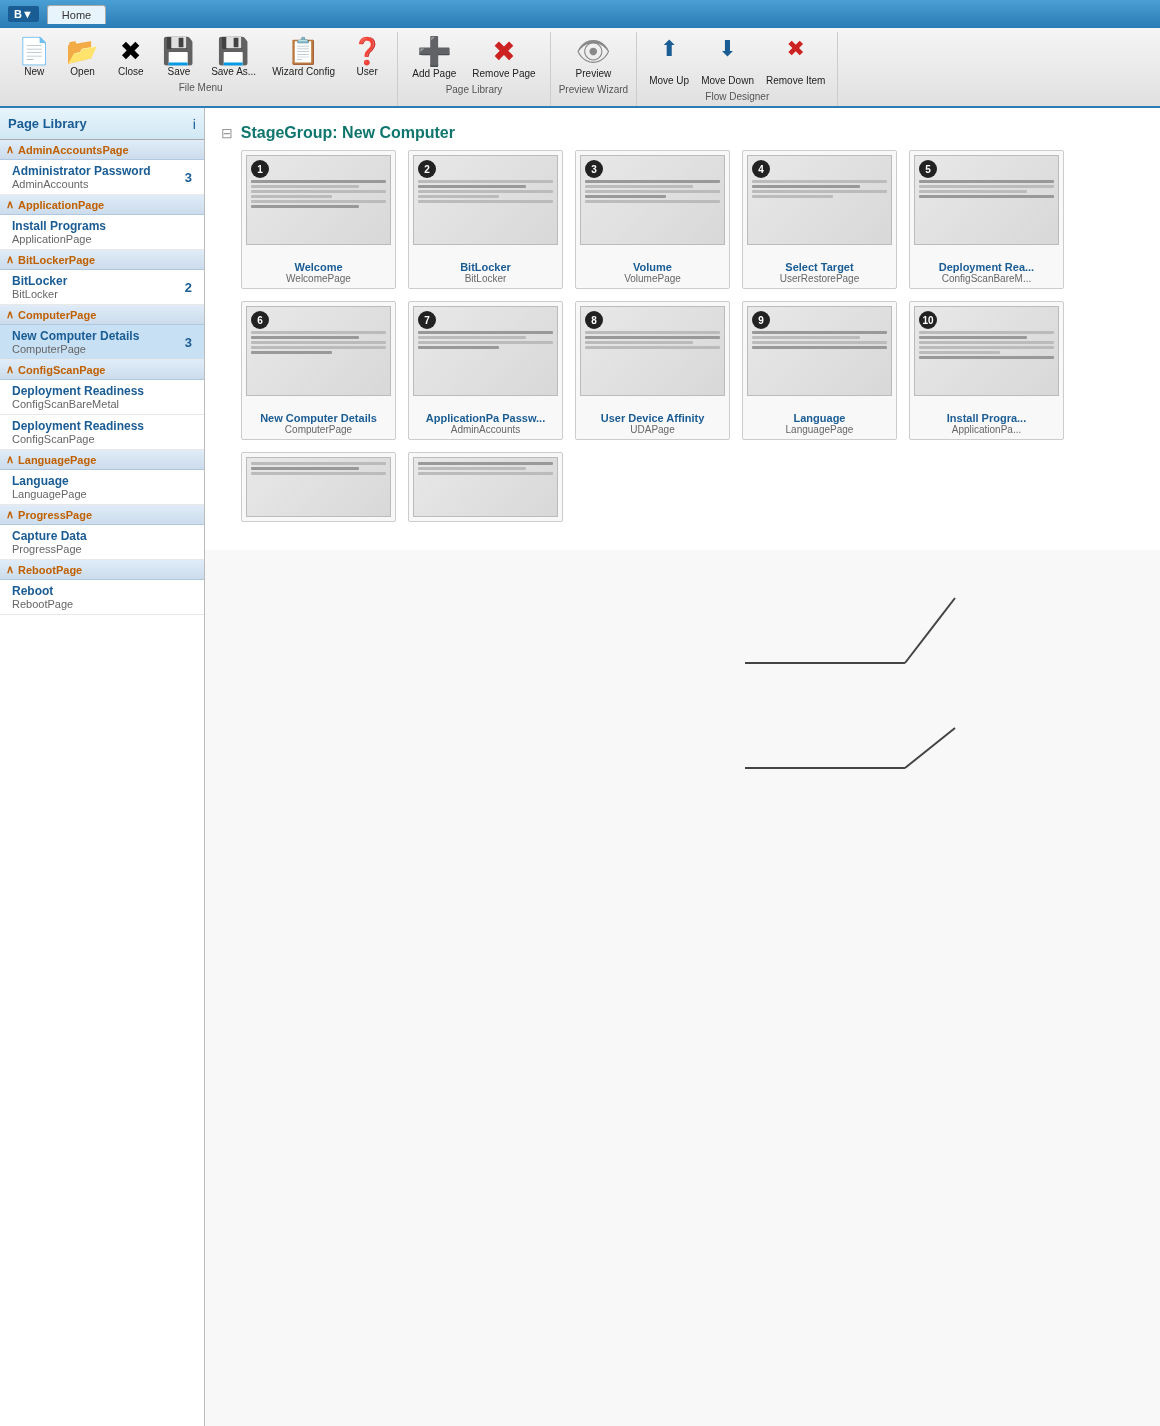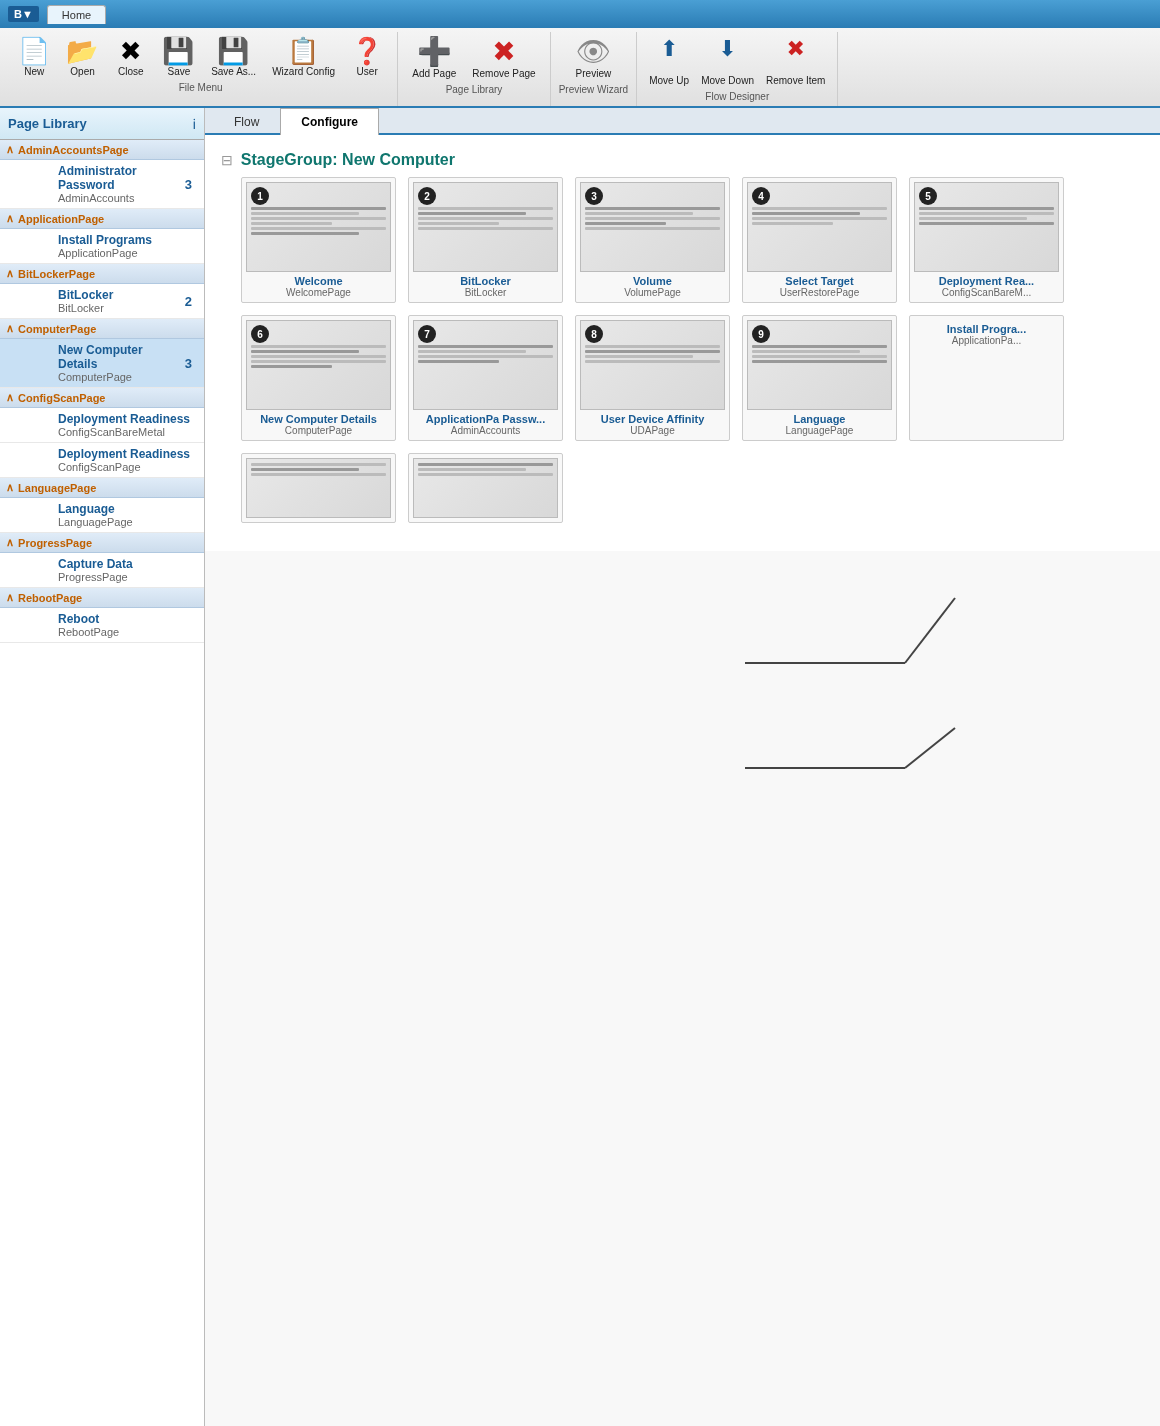--- a/index.html
+++ b/index.html
@@ -133,21 +133,21 @@
     }
     .sidebar-item {
       padding: 4px 8px 4px 12px;
       border-bottom: 1px solid #e8e8e8;
       cursor: pointer;
       display: flex;
       align-items: center;
       justify-content: space-between;
     }
     .sidebar-item.selected { background: #c8e0f4; }
-    .sidebar-item-info { flex: 1; margin-left: 46px; }
+    .sidebar-item-info { flex: 1; }
     .sidebar-item-name { font-weight: bold; color: #1a5c94; font-size: 12px; }
     .sidebar-item-type { color: #666; font-size: 11px; }
     .sidebar-item-count { color: #1a5c94; font-weight: bold; font-size: 13px; padding-right: 4px; }
 
     
     .right-panel {
       flex: 1;
       overflow: auto;
       background: #f8f8f8;
       position: relative;
@@ -258,21 +258,21 @@
       align-items: center;
       justify-content: center;
       font-size: 10px;
       font-weight: bold;
     }
     .page-card-title {
       font-weight: bold;
       color: #1a5c94;
       font-size: 11px;
       text-align: center;
-      margin-top: 3px;
+      margin-top: 16px;
     }
     .page-card-type {
       color: #666;
       font-size: 10px;
       text-align: center;
     }
 
     
     .connectors {
       position: absolute;
@@ -476,24 +476,20 @@
     <div class="sidebar-item">
       <div class="sidebar-item-info">
         <div class="sidebar-item-name">Reboot</div>
         <div class="sidebar-item-type">RebootPage</div>
       </div>
     </div>
   </div>
 
   <div class="right-panel">
 
-    <div class="tab-bar">
-      <div class="tab">Flow</div>
-      <div class="tab active">Configure</div>
-    </div>
 
     <div class="flow-area">
       <div class="stage-group-header">
         <span class="stage-group-collapse">⊟</span>
         <span class="stage-group-title">StageGroup: New Computer</span>
       </div>
 
       <div class="pages-row">
 
         <div class="page-card">
@@ -624,20 +620,31 @@
               <div class="thumb-line med"></div>
               <div class="thumb-line full"></div>
               <div class="thumb-line full dark"></div>
             </div>
           </div>
           <div class="page-card-title">Language</div>
           <div class="page-card-type">LanguagePage</div>
         </div>
 
         <div class="page-card">
+          <div class="page-thumbnail">
+            <div class="page-number-badge">10</div>
+            <div class="page-thumbnail-lines" style="margin-top:20px;">
+              <div class="thumb-line full"></div>
+              <div class="thumb-line med dark"></div>
+              <div class="thumb-line full"></div>
+              <div class="thumb-line full"></div>
+              <div class="thumb-line short"></div>
+              <div class="thumb-line full dark"></div>
+            </div>
+          </div>
           <div class="page-card-title">Install Progra...</div>
           <div class="page-card-type">ApplicationPa...</div>
         </div>
       </div>
 
       <div class="pages-row">
         <div class="page-card">
           <div class="page-thumbnail" style="height:60px;">
             <div class="page-thumbnail-lines">
               <div class="thumb-line full"></div>

